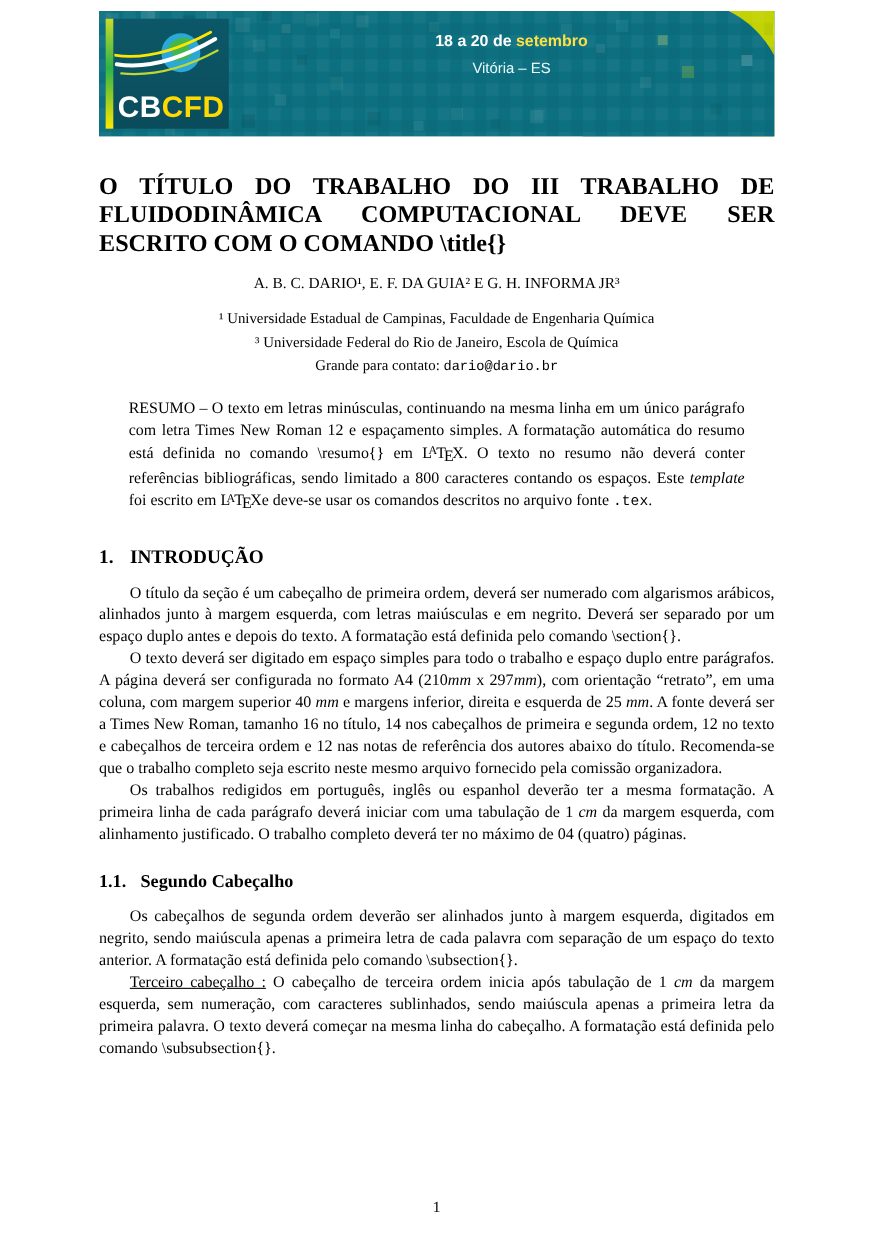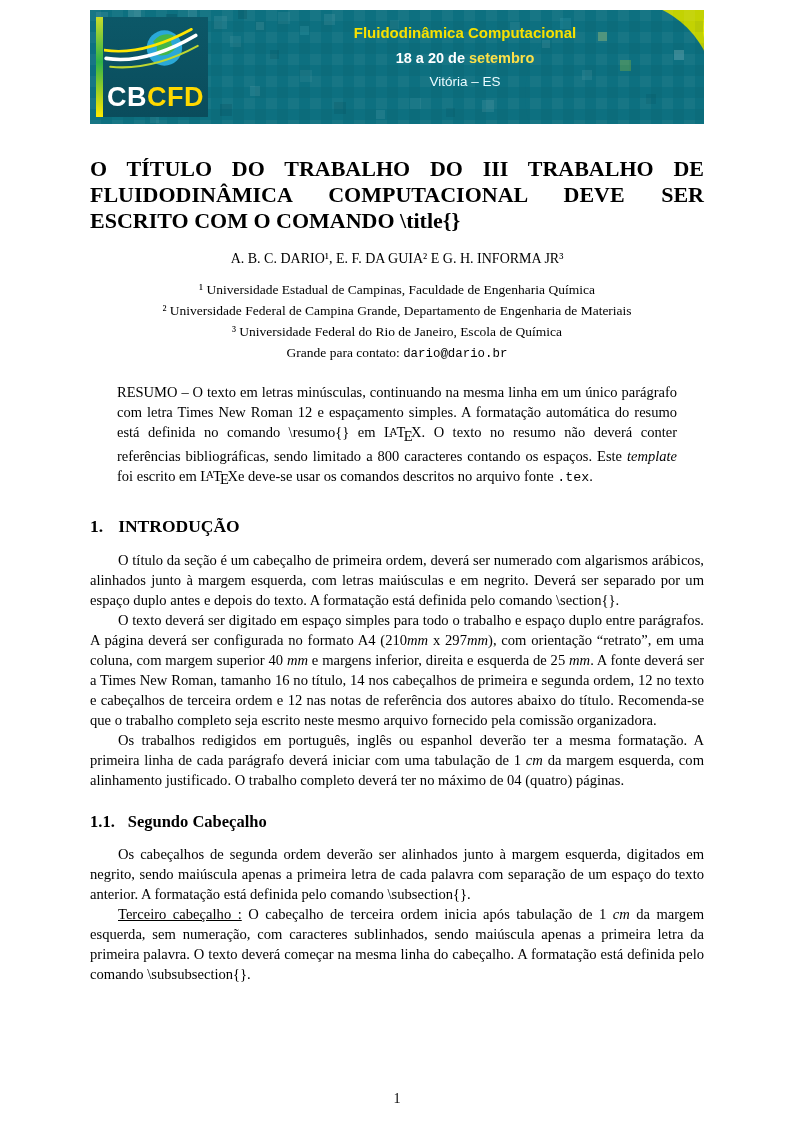--- a/index.html
+++ b/index.html
@@ -131,34 +131,32 @@
           <path d="M47 18 q8 -10 20 -6 q-6 8 2 12 q-8 10 -20 6 q5 -7 -2 -12 z" fill="#45b649"></path>
           <path d="M2 34 Q40 40 88 12" stroke="#ffffff" stroke-width="3.5" fill="none" stroke-linecap="round"></path>
           <path d="M0 26 Q36 32 84 6" stroke="#ffe600" stroke-width="2.5" fill="none" stroke-linecap="round"></path>
           <path d="M6 42 Q46 46 90 22" stroke="#bfd730" stroke-width="2" fill="none" stroke-linecap="round"></path>
         </svg>
       </div>
       <div class="logo-text"><span class="logo-cb">CB</span><span class="logo-cfd">CFD</span></div>
     </div>
 
     <div class="banner-text">
-      <div class="bt1">Fluidodinâmica Computacional</div>
       <div class="bt2"><span>18 a 20 de </span><span class="month">setembro</span></div>
       <div class="bt3">Vitória – ES</div>
     </div>
   </header>
 
   <main class="content">
     <h1 class="title">O TÍTULO DO TRABALHO DO III TRABALHO DE FLUIDODINÂMICA COMPUTACIONAL DEVE SER ESCRITO COM O COMANDO \title{}</h1>
 
     <div class="authors">A. B. C. DARIO¹, E. F. DA GUIA² E G. H. INFORMA JR³</div>
 
     <div class="affils">
       <div class="affil">¹ Universidade Estadual de Campinas, Faculdade de Engenharia Química</div>
-      <div class="affil">² Universidade Federal de Campina Grande, Departamento de Engenharia de Materiais</div>
       <div class="affil">³ Universidade Federal do Rio de Janeiro, Escola de Química</div>
       <div class="affil"><span>Grande para contato: </span><span class="mono">dario@dario.br</span></div>
     </div>
 
     <p class="abstract"><span>RESUMO – O texto em letras minúsculas, continuando na mesma linha em um único parágrafo com letra Times New Roman 12 e espaçamento simples. A formatação automática do resumo está definida no comando \resumo{} em </span><span class="latex"><span>L</span><span class="latex-a">A</span><span>T</span><span class="latex-e">E</span><span>X</span></span><span>. O texto no resumo não deverá conter referências bibliográficas, sendo limitado a 800 caracteres contando os espaços. Este </span><span class="it">template</span><span> foi escrito em </span><span class="latex"><span>L</span><span class="latex-a">A</span><span>T</span><span class="latex-e">E</span><span>X</span></span><span>e deve-se usar os comandos descritos no arquivo fonte </span><span class="mono">.tex</span><span>.</span></p>
 
     <h2 class="sec"><span class="secnum">1.</span><span>INTRODUÇÃO</span></h2>
 
     <p class="body-p"><span>O título da seção é um cabeçalho de primeira ordem, deverá ser numerado com algarismos arábicos, alinhados junto à margem esquerda, com letras maiúsculas e em negrito. Deverá ser separado por um espaço duplo antes e depois do texto. A formatação está definida pelo comando \section{}.</span></p>
     <p class="body-p"><span>O texto deverá ser digitado em espaço simples para todo o trabalho e espaço duplo entre parágrafos. A página deverá ser configurada no formato A4 (210</span><span class="it">mm</span><span> x 297</span><span class="it">mm</span><span>), com orientação “retrato”, em uma coluna, com margem superior 40 </span><span class="it">mm</span><span> e margens inferior, direita e esquerda de 25 </span><span class="it">mm</span><span>. A fonte deverá ser a Times New Roman, tamanho 16 no título, 14 nos cabeçalhos de primeira e segunda ordem, 12 no texto e cabeçalhos de terceira ordem e 12 nas notas de referência dos autores abaixo do título. Recomenda-se que o trabalho completo seja escrito neste mesmo arquivo fornecido pela comissão organizadora.</span></p>

